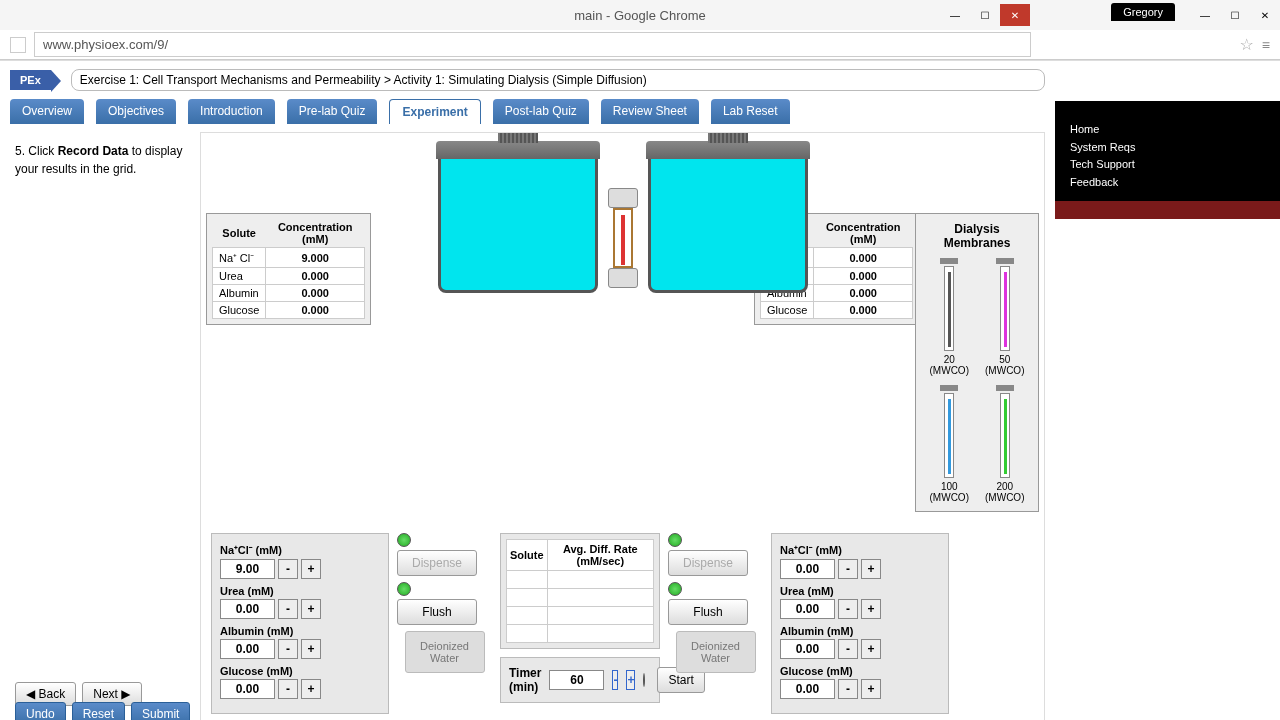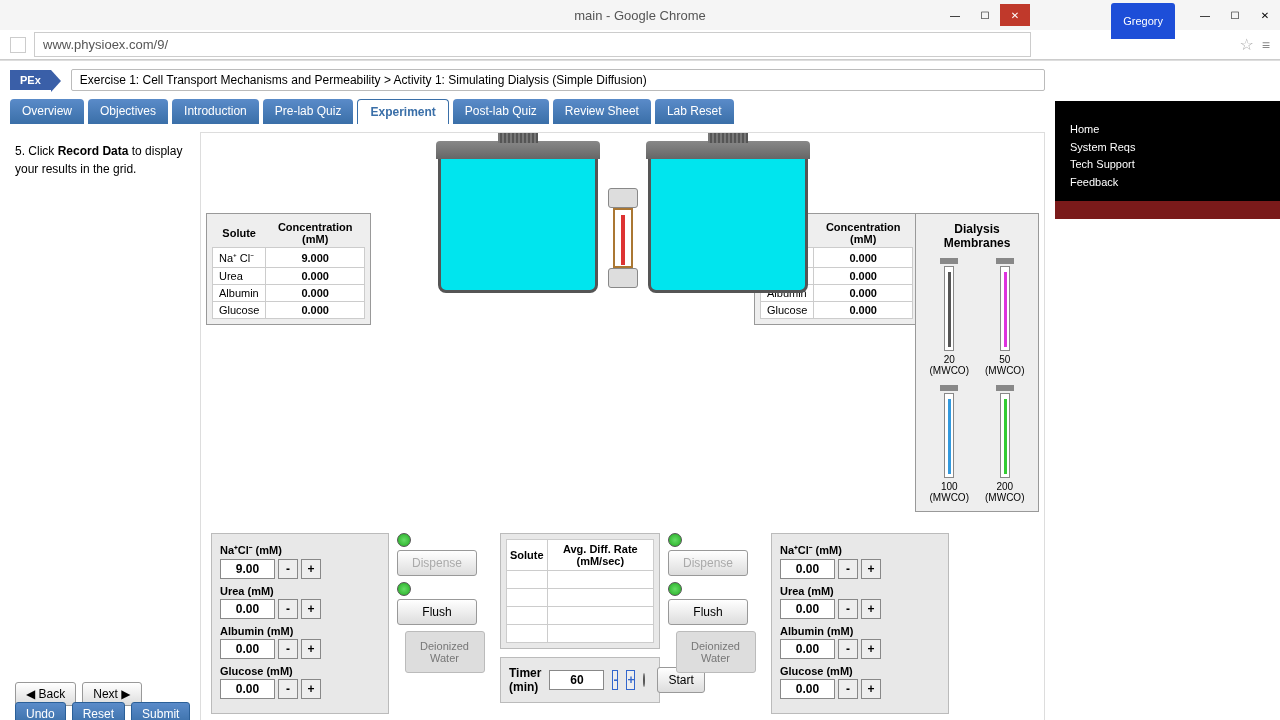--- a/index.html
+++ b/index.html
@@ -4,39 +4,39 @@
 <style>
   * { box-sizing: border-box; margin: 0; padding: 0; }
   body { font-family: Arial, sans-serif; font-size: 12px; background: #f0f0f0; width: 1280px; height: 720px; overflow: hidden; }
   
   .browser-chrome { background: #fff; border-bottom: 1px solid #ddd; }
   .title-bar { display: flex; align-items: center; height: 30px; background: #f5f5f5; position: relative; }
   .title-text { position: absolute; left: 50%; transform: translateX(-50%); color: #555; font-size: 13px; }
   .window-controls { position: absolute; right: 250px; display: flex; }
   .win-btn { width: 30px; height: 22px; display: flex; align-items: center; justify-content: center; font-size: 10px; }
   .win-close { background: #c0392b; color: #fff; }
-  .gregory-tab { position: absolute; right: 105px; top: 3px; background: #1d4ed8; color: #fff; padding: 12px 12px; font-size: 11px; border-radius: 3px 3px 0 0; }
+  .gregory-tab { position: absolute; right: 105px; top: 3px; background: #000000; color: #fff; padding: 3px 12px; font-size: 11px; border-radius: 3px 3px 0 0; }
   .win-controls-2 { position: absolute; right: 0; display: flex; }
   
   .url-bar-row { display: flex; align-items: center; height: 30px; padding: 0 10px; border-bottom: 1px solid #ccc; }
   .fav-icon { width: 16px; height: 16px; border: 1px solid #ccc; margin-right: 8px; }
   .url-bar { flex: 1; border: 1px solid #ccc; padding: 4px 8px; font-size: 13px; color: #555; margin-right: 200px; }
   .star { color: #aaa; font-size: 16px; margin: 0 8px; }
   .menu-icon { color: #888; font-size: 14px; }
   
   .main-area { display: flex; height: calc(100% - 60px); }
   .left-content { width: 1055px; background: #fff; position: relative; }
   .right-panel { width: 225px; background: #fff; }
   
   .breadcrumb { display: flex; align-items: center; margin: 8px 10px; }
   .pex-badge { background: #3a5fa8; color: #fff; padding: 4px 10px; font-size: 11px; font-weight: bold; position: relative; }
   .pex-badge::after { content: ''; position: absolute; right: -10px; top: 0; border-top: 11px solid transparent; border-bottom: 11px solid transparent; border-left: 10px solid #3a5fa8; }
-  .breadcrumb-text { margin-left: 20px; font-size: 12px; border: 1px solid #bbb; padding: 3px 8px; flex: 1; border-radius: 2px; }
-  
-  .tabs { display: flex; gap: 4px; margin: 0 10px; text-align: center; }
+  .breadcrumb-text { margin-left: 20px; font-size: 12px; border: 1px solid #bbb; padding: 3px 8px; flex: 1; border-radius: 8px; }
+  
+  .tabs { display: flex; gap: 12px; margin: 0 10px; text-align: center; }
   .tab { background: linear-gradient(#5a8bc9, #3a6fa8); color: #fff; padding: 5px 12px; font-size: 12px; border-radius: 4px 4px 0 0; cursor: pointer; }
   .tab.active { background: #fff; color: #3a6fa8; border: 1px solid #3a6fa8; border-bottom: none; font-weight: bold; }
   
   .content-row { display: flex; margin-top: 8px; }
   .instructions { width: 200px; padding: 10px 15px; font-size: 12px; line-height: 1.5; }
   .instructions b { font-weight: bold; }
   
   .experiment-area { flex: 1; background: #fff; position: relative; border: 1px solid #ddd; margin-right: 10px; }
   
   .beakers-row { display: flex; justify-content: center; gap: 50px; padding: 20px 0 10px; position: relative; }

